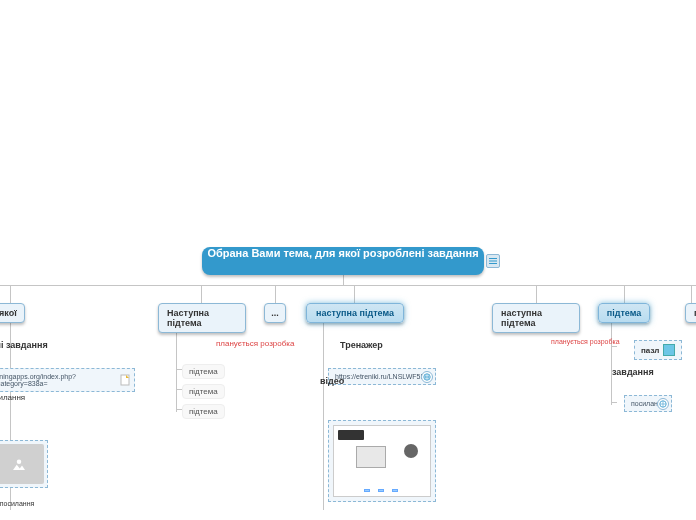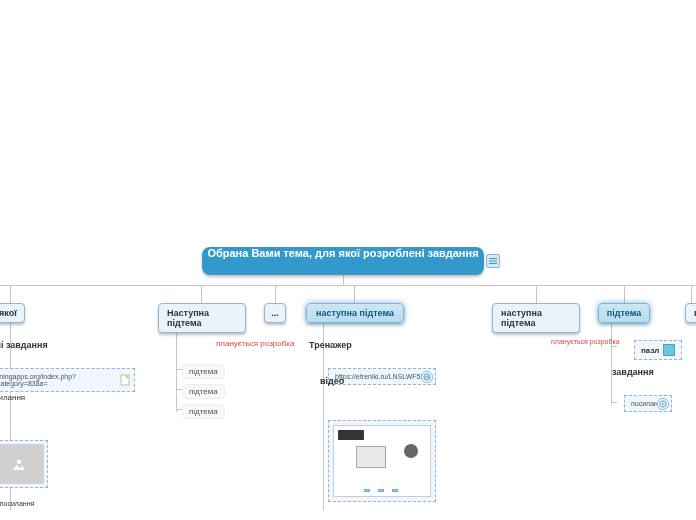--- a/index.html
+++ b/index.html
@@ -284,21 +284,21 @@
 <div class="node small" style="left:182px;top:364px">
   <span>підтема</span>
 </div>
 <div class="node small" style="left:182px;top:384px">
   <span>підтема</span>
 </div>
 <div class="node small" style="left:182px;top:404px">
   <span>підтема</span>
 </div>
 
-<div class="title" style="left:309px;top:340px">
+<div class="title" style="left:340px;top:340px">
   <span>Тренажер</span>
 </div>
 <div class="linkbox" style="left:328px;top:368px;width:108px">
   <span>https://etreniki.ru/LNSLWF55LL</span>
   <span class="linkicon">
     <svg viewBox="0 0 10 10">
         <circle cx="5" cy="5" r="4" fill="none" stroke="#3399cc" stroke-width="1"></circle>
         <path d="M1 5h8M5 1v8M2.5 2c1 2 1 4 0 6M7.5 2c-1 2-1 4 0 6" fill="none" stroke="#3399cc" stroke-width=".7"></path>
       </svg>
   </span>

